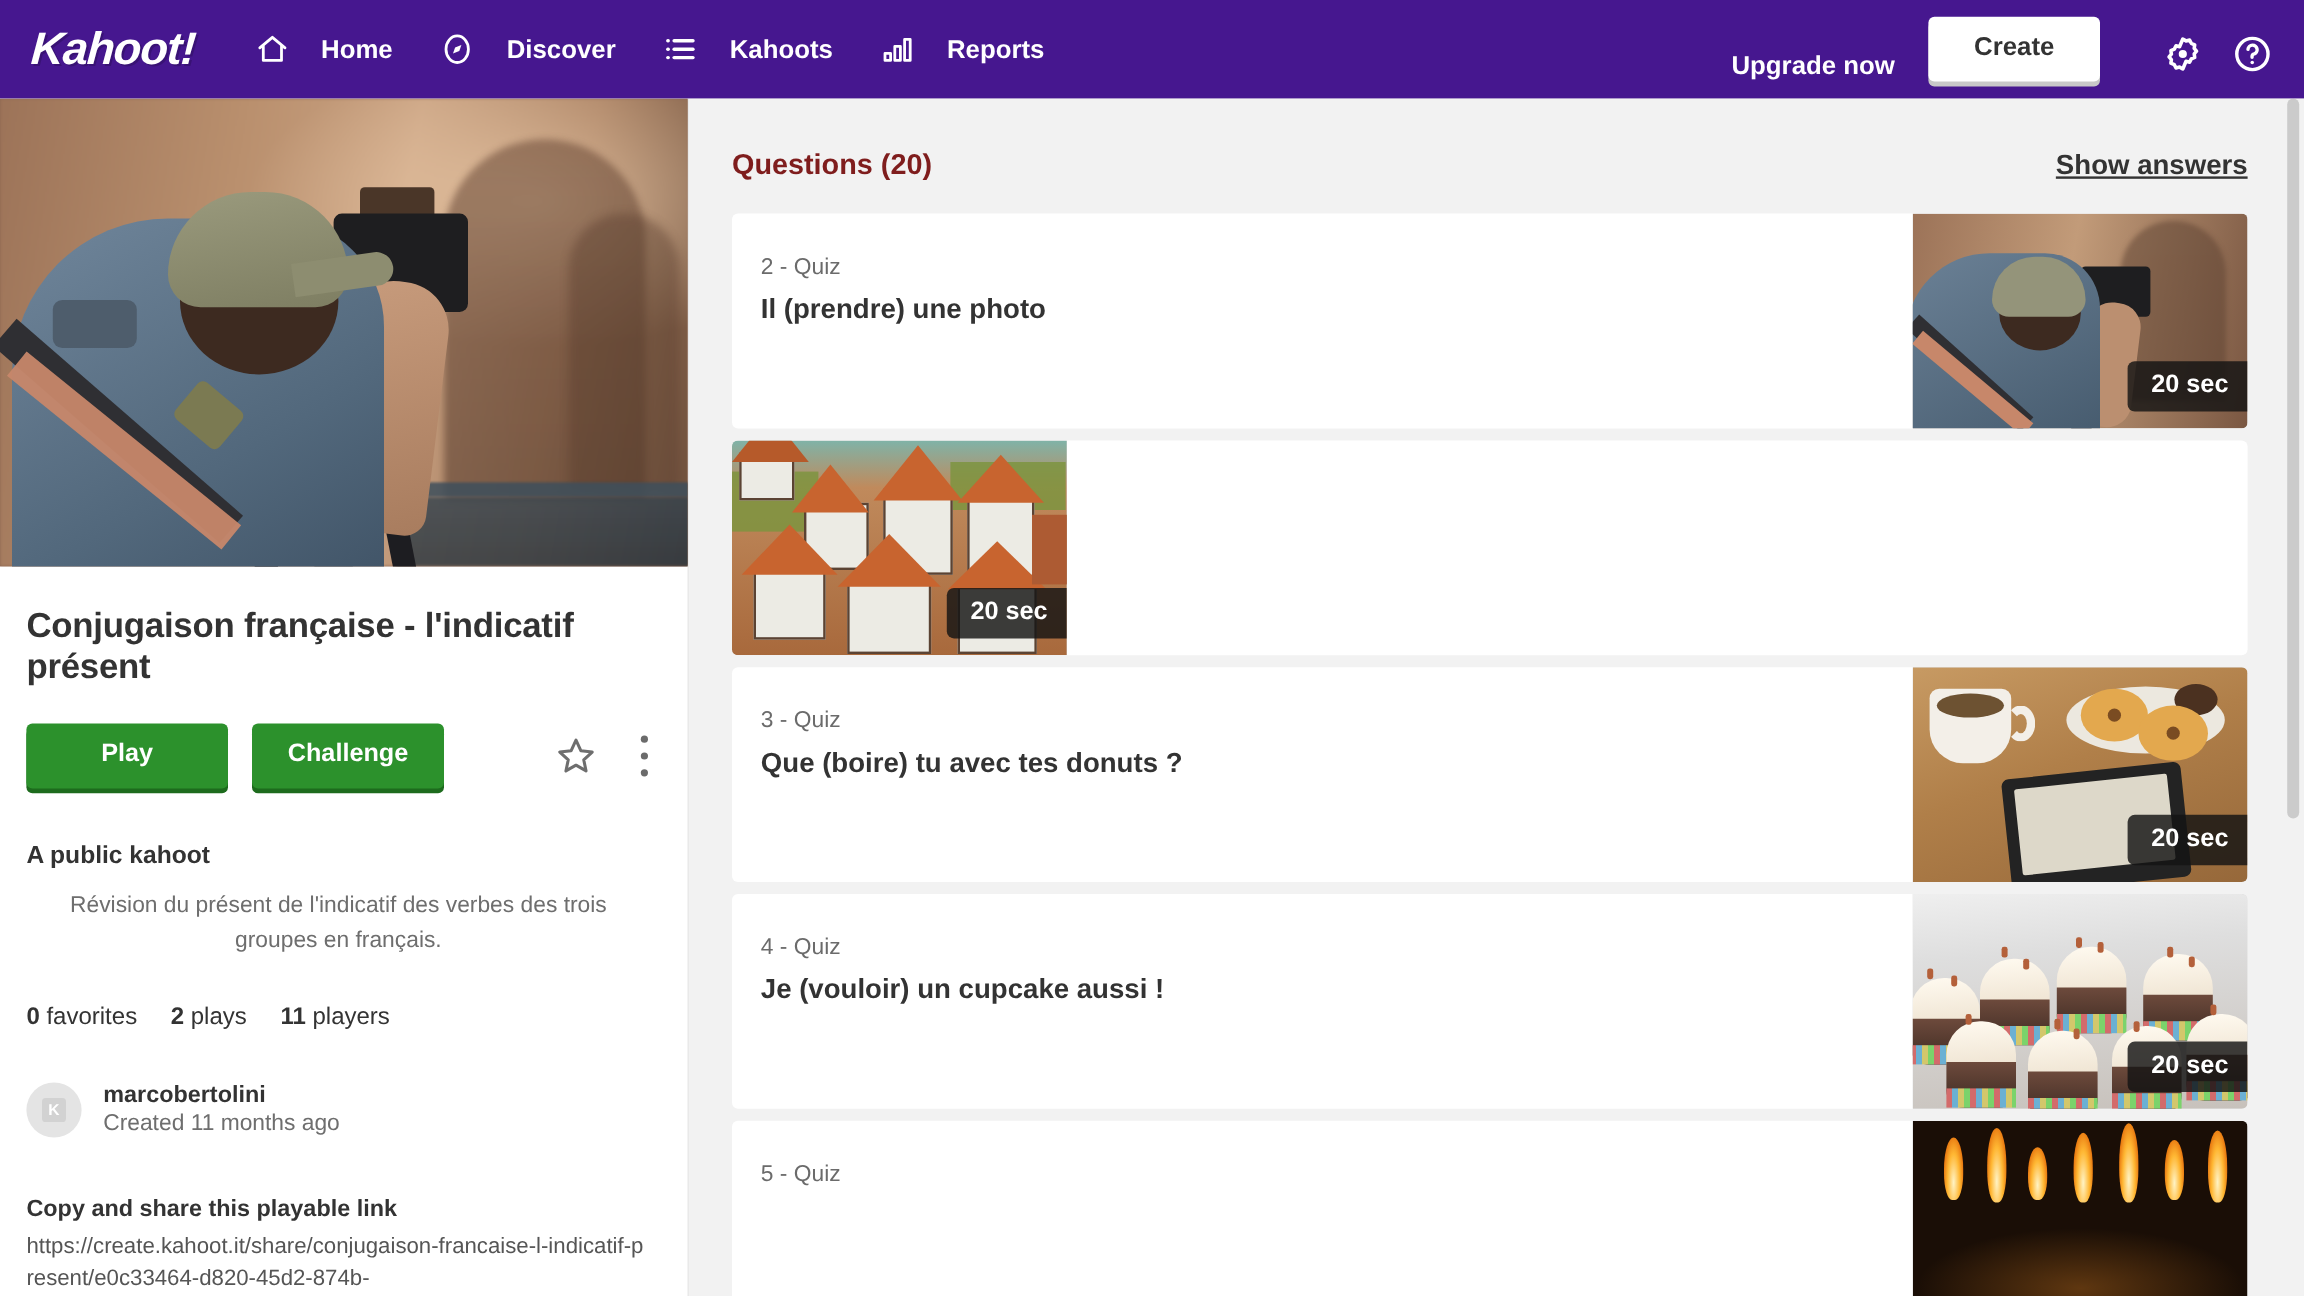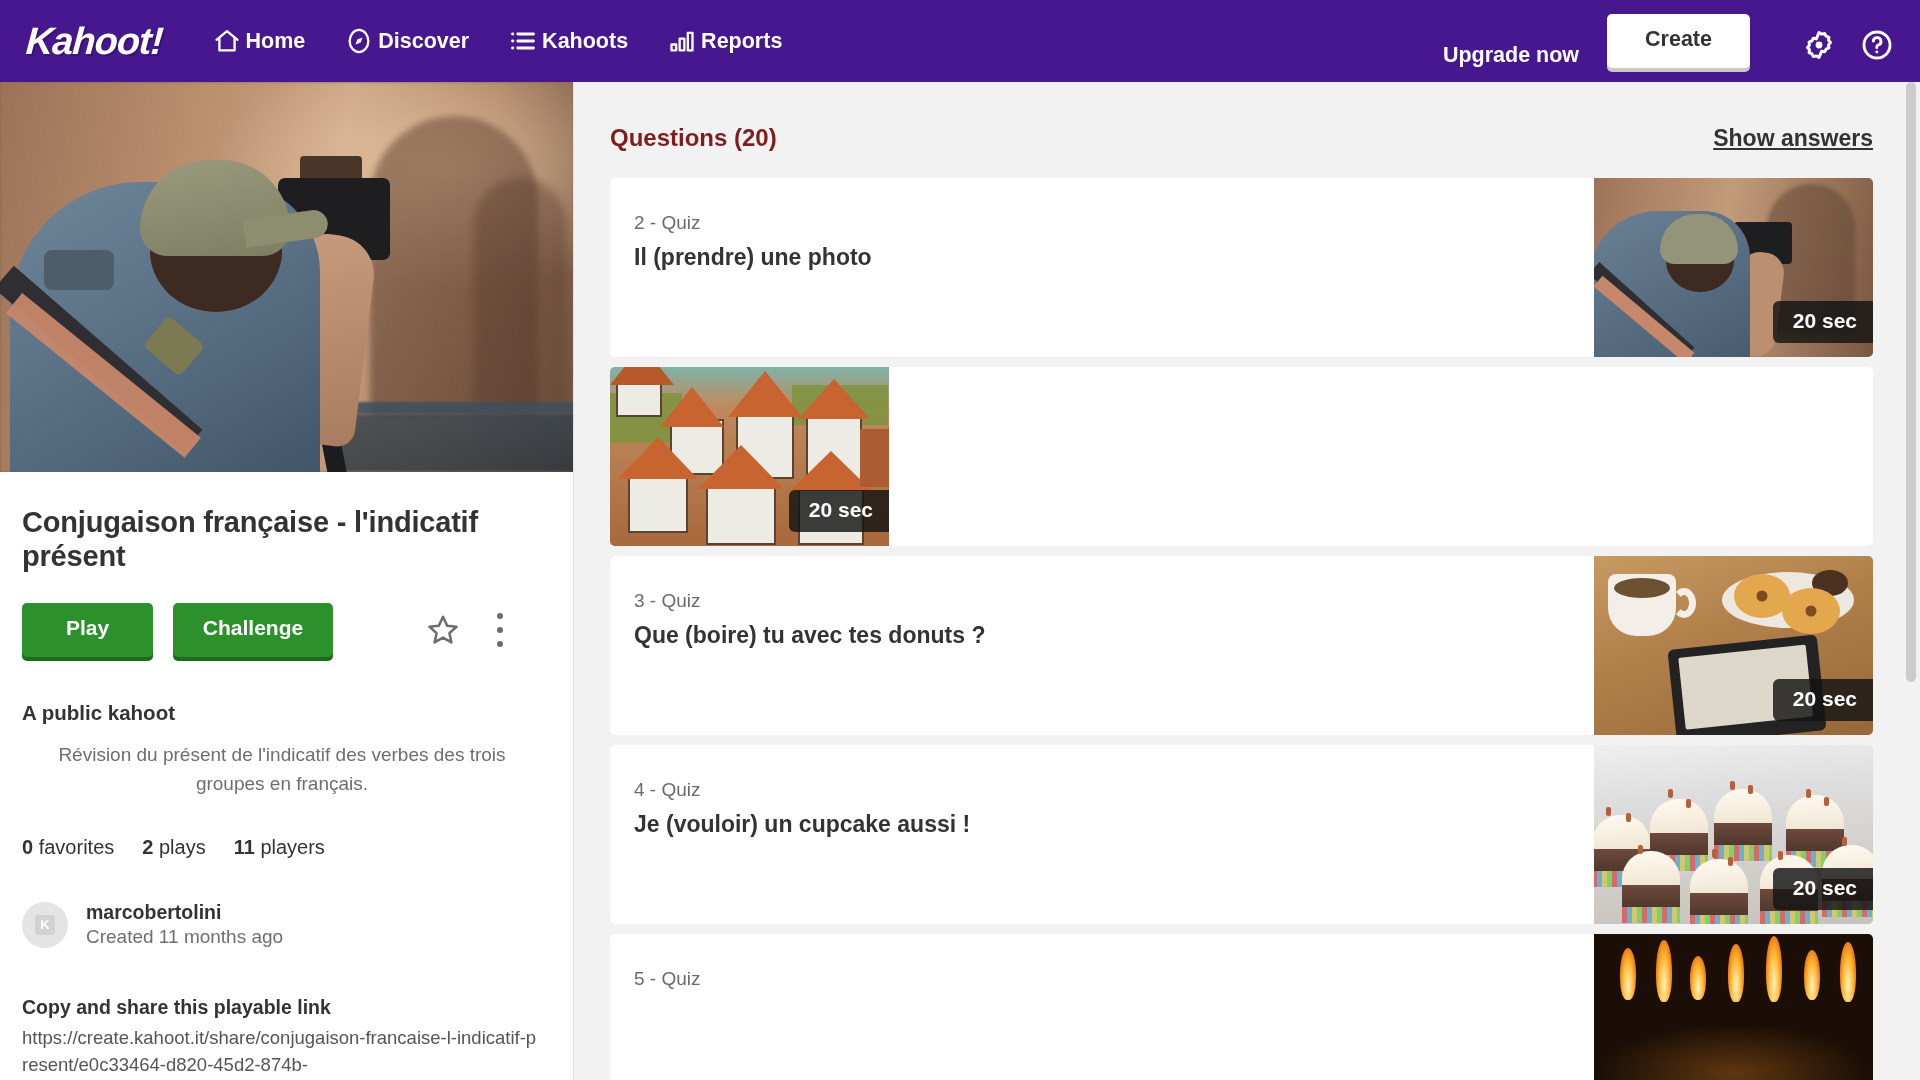--- a/index.html
+++ b/index.html
@@ -36,21 +36,21 @@
     font-weight: 900;
     letter-spacing: -1px;
     font-style: italic;
     transform: skewX(-4deg);
     text-shadow: 2px 2px 0 rgba(0,0,0,0.18);
   }
 
   .navitem {
     display: flex;
     align-items: center;
-    gap: 5px;
+    gap: 27px;
     margin-right: 40px;
     cursor: pointer;
     height: 82px;
   }
   .navitem .navlabel {
     color: #ffffff;
     font-size: 21.5px;
     font-weight: bold;
     white-space: nowrap;
   }
@@ -287,21 +287,21 @@
     color: #ffffff;
     font-size: 21px;
     font-weight: bold;
     border: none;
     border-radius: 5px;
     padding: 13px 0 17px 0;
     cursor: pointer;
     box-shadow: 0 4px 0 #1d6b1d;
     font-family: "Liberation Sans", sans-serif;
   }
-  #play-btn { width: 131px; margin-right: 20px; }
+  #play-btn { width: 168px; margin-right: 20px; }
   #challenge-btn { width: 160px; }
 
   #fav-star { margin-left: 92px; cursor: pointer; width: 36px; height: 36px; }
   #kebab-menu { margin-left: 34px; cursor: pointer; width: 10px; height: 34px;
                 display: flex; flex-direction: column; justify-content: space-between; align-items: center; }
   #kebab-menu i { display: block; width: 6px; height: 6px; border-radius: 50%; background: #6b6b6b; }
 
   #visibility {
     margin-top: 44px;
     font-size: 20.5px;

